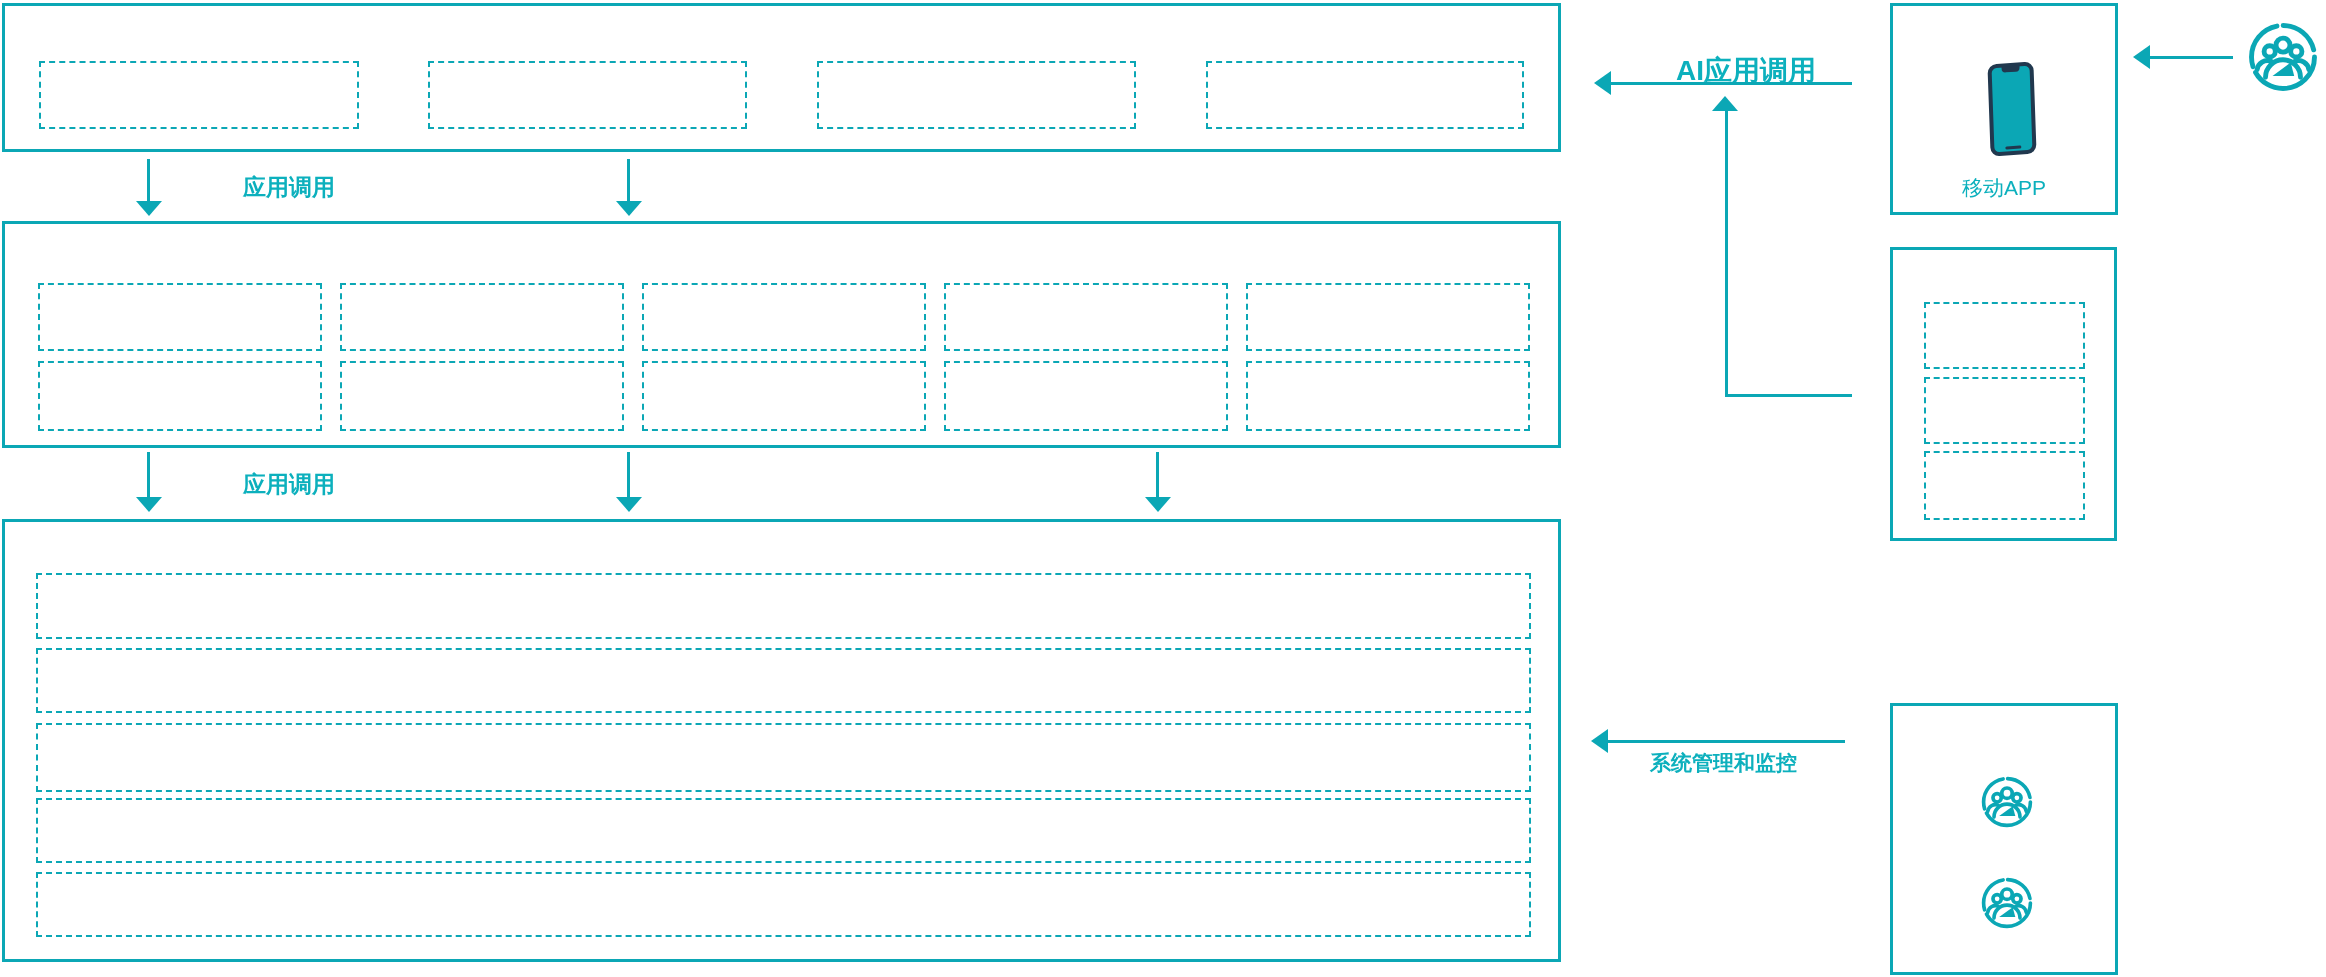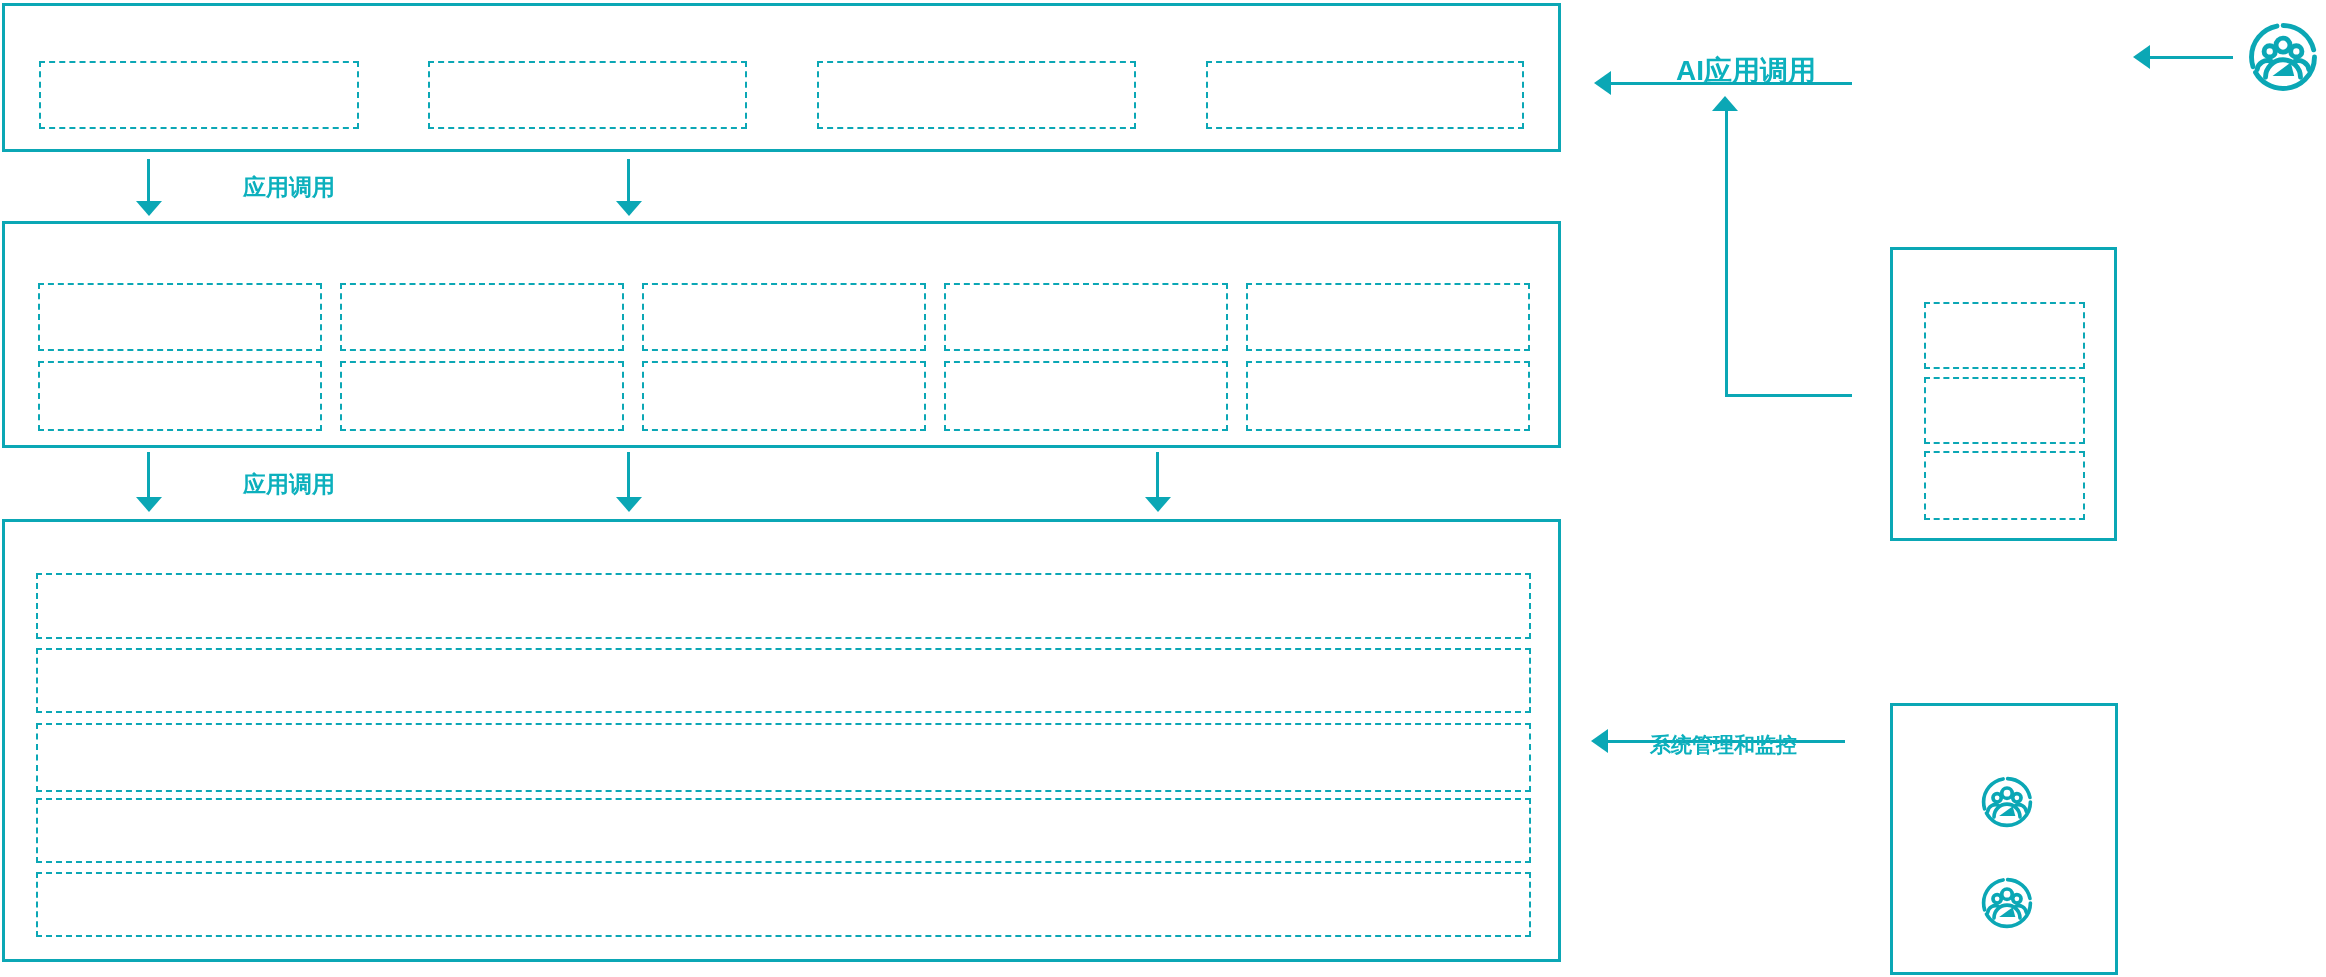--- a/index.html
+++ b/index.html
@@ -98,36 +98,43 @@
   </div>
 
   <div class="label" style="left:1676px;top:52px;font-size:28px;">AI应用调用</div>
   <div class="shaft" style="left:1611px;top:82px;width:241px;height:3px;"></div>
   <div class="head head-left" style="left:1594px;top:71px;"></div>
 
   <div class="head head-up" style="left:1712px;top:96px;"></div>
   <div class="shaft" style="left:1725px;top:110px;width:3px;height:287px;"></div>
   <div class="shaft" style="left:1725px;top:394px;width:127px;height:3px;"></div>
 
+  <div class="solid-box" style="left:1890px;top:3px;width:228px;height:212px;">
+    <div class="phone">
+      <div class="phone-notch"></div>
+      <div class="phone-homebar"></div>
+    </div>
+    <div class="label" style="left:0;right:0;top:168px;text-align:center;font-weight:normal;font-size:21px;">移动APP</div>
+  </div>
 
   <svg class="usergroup" style="left:2248px;top:22px;" width="70" height="70" viewBox="0 0 100 100">
     <use href="#usergroup-glyph"></use>
   </svg>
   <div class="shaft" style="left:2150px;top:56px;width:83px;height:3px;"></div>
   <div class="head head-left" style="left:2133px;top:45px;"></div>
 
   <div class="solid-box" style="left:1890px;top:247px;width:227px;height:294px;">
     <div class="dashed-box" style="left:31px;top:52px;width:161px;height:67px;"></div>
     <div class="dashed-box" style="left:31px;top:127px;width:161px;height:67px;"></div>
     <div class="dashed-box" style="left:31px;top:201px;width:161px;height:69px;"></div>
   </div>
 
   <div class="shaft" style="left:1608px;top:740px;width:237px;height:3px;"></div>
   <div class="head head-left" style="left:1591px;top:729px;"></div>
-  <div class="label" style="left:1650px;top:731px;font-size:21px;">系统管理和监控</div>
+  <div class="label" style="left:1650px;top:749px;font-size:21px;">系统管理和监控</div>
 
   <div class="solid-box" style="left:1890px;top:703px;width:228px;height:272px;">
     <svg class="usergroup" style="left:88px;top:70px;" width="52" height="52" viewBox="0 0 100 100">
       <use href="#usergroup-glyph"></use>
     </svg>
     <svg class="usergroup" style="left:88px;top:171px;" width="52" height="52" viewBox="0 0 100 100">
       <use href="#usergroup-glyph"></use>
     </svg>
   </div>
 

